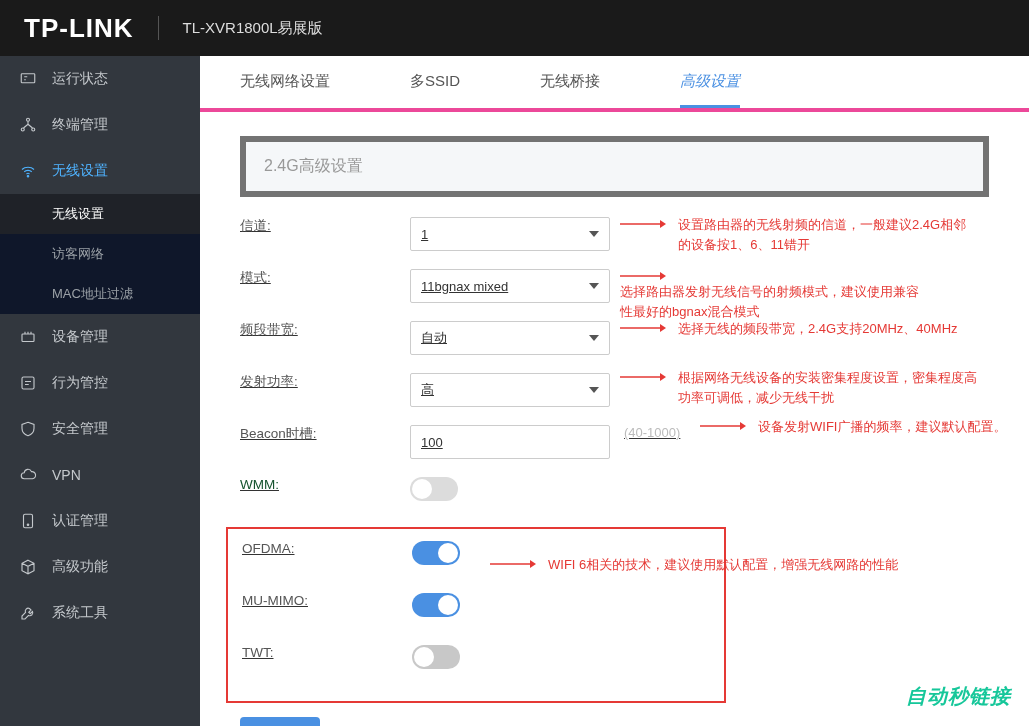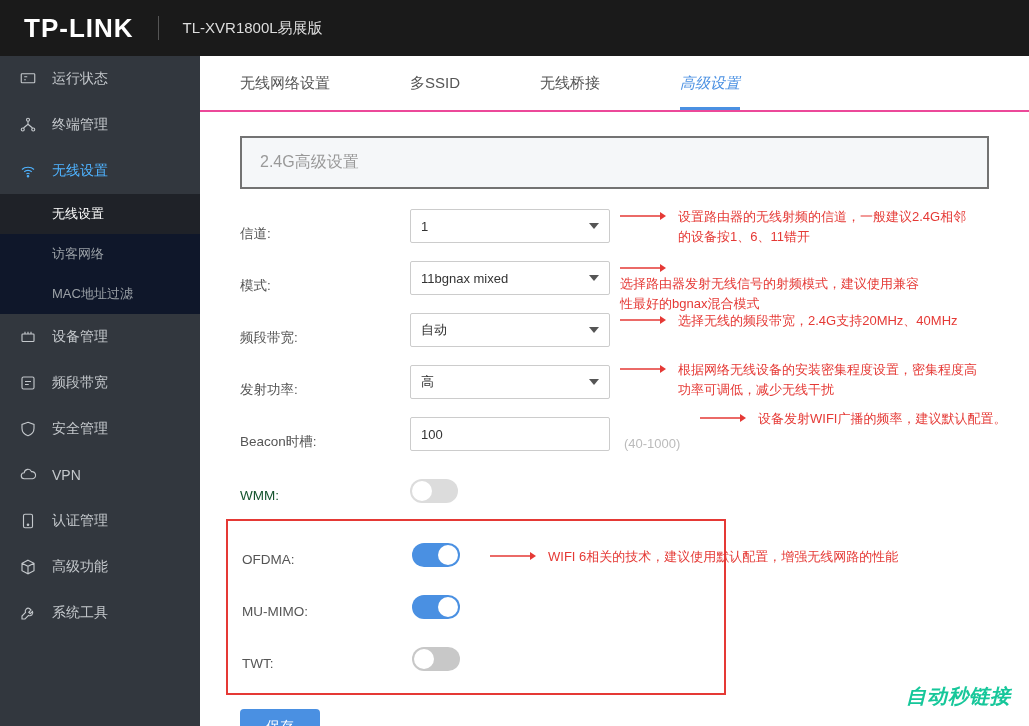--- a/index.html
+++ b/index.html
@@ -20,28 +20,28 @@
 .nav-item .icon { width: 20px; height: 20px; margin-right: 14px; display: flex; align-items: center; justify-content: center; }
 .nav-item svg { width: 18px; height: 18px; stroke: currentColor; fill: none; stroke-width: 1.5; }
 .sub-item { height: 40px; display: flex; align-items: center; padding-left: 52px; font-size: 13px; color: #9aa0a6; cursor: pointer; background: #0f172a; }
 .sub-item.selected { background: #1f2228; color: #fff; }
 
 .main { flex: 1; background: #fff; overflow-y: auto; position: relative; }
 .main::-webkit-scrollbar { width: 10px; }
 .main::-webkit-scrollbar-track { background: #f0f0f0; }
 .main::-webkit-scrollbar-thumb { background: #ccc; }
 
-.tabs { display: flex; border-bottom: 2px solid #ec4899; padding: 0 40px; height: 56px; align-items: flex-end; }
+.tabs { display: flex; border-bottom: 4px solid #ec4899; padding: 0 40px; height: 56px; align-items: flex-end; }
 .tab { padding: 14px 0; margin-right: 80px; font-size: 15px; color: #555; cursor: pointer; border-bottom: 3px solid transparent; }
 .tab.active { color: #4a90e2; border-bottom-color: #4a90e2; font-style: italic; }
 
-.section-title { margin: 24px 40px 20px 40px; background: #f5f7f9; border: 2px solid #737373; padding: 14px 18px; font-size: 16px; color: #999; }
+.section-title { margin: 24px 40px 20px 40px; background: #f5f7f9; border: 6px solid #737373; padding: 14px 18px; font-size: 16px; color: #999; }
 
 .form { padding: 0 40px 20px 40px; position: relative; }
-.row { display: flex; align-items: flex-end; margin-bottom: 18px; min-height: 34px; }
+.row { display: flex; align-items: flex-start; margin-bottom: 18px; min-height: 34px; text-decoration: underline; }
 .label { width: 170px; font-size: 13.5px; color: #555; }
 .label.disabled { color: #14532d; }
 .select, .input-text { width: 200px; height: 34px; border: 1px solid #ccc; border-radius: 2px; padding: 0 10px; font-size: 13px; color: #333; background: #fff; position: relative; }
 .select { display: flex; align-items: center; justify-content: space-between; cursor: pointer; }
 .select .caret { width: 0; height: 0; border-left: 5px solid transparent; border-right: 5px solid transparent; border-top: 6px solid #555; }
 .input-text { outline: none; }
 .hint { margin-left: 14px; color: #bbb; font-size: 13px; }
 
 .toggle { width: 48px; height: 24px; border-radius: 12px; position: relative; cursor: pointer; }
 .toggle.off { background: #c8c8c8; }
@@ -121,21 +121,21 @@
         </span>
       <span>设备管理</span>
     </div>
     <div class="nav-item">
       <span class="icon">
           <svg viewBox="0 0 24 24">
             <rect x="4" y="4" width="16" height="16" rx="2"></rect>
             <path d="M8 10h8M8 14h5"></path>
           </svg>
         </span>
-      <span>频段带宽</span>
+      <span>行为管控</span>
     </div>
     <div class="nav-item">
       <span class="icon">
           <svg viewBox="0 0 24 24">
             <path d="M12 3l8 3v5c0 5-3.5 8.5-8 10-4.5-1.5-8-5-8-10V6l8-3z"></path>
           </svg>
         </span>
       <span>安全管理</span>
     </div>
     <div class="nav-item">

